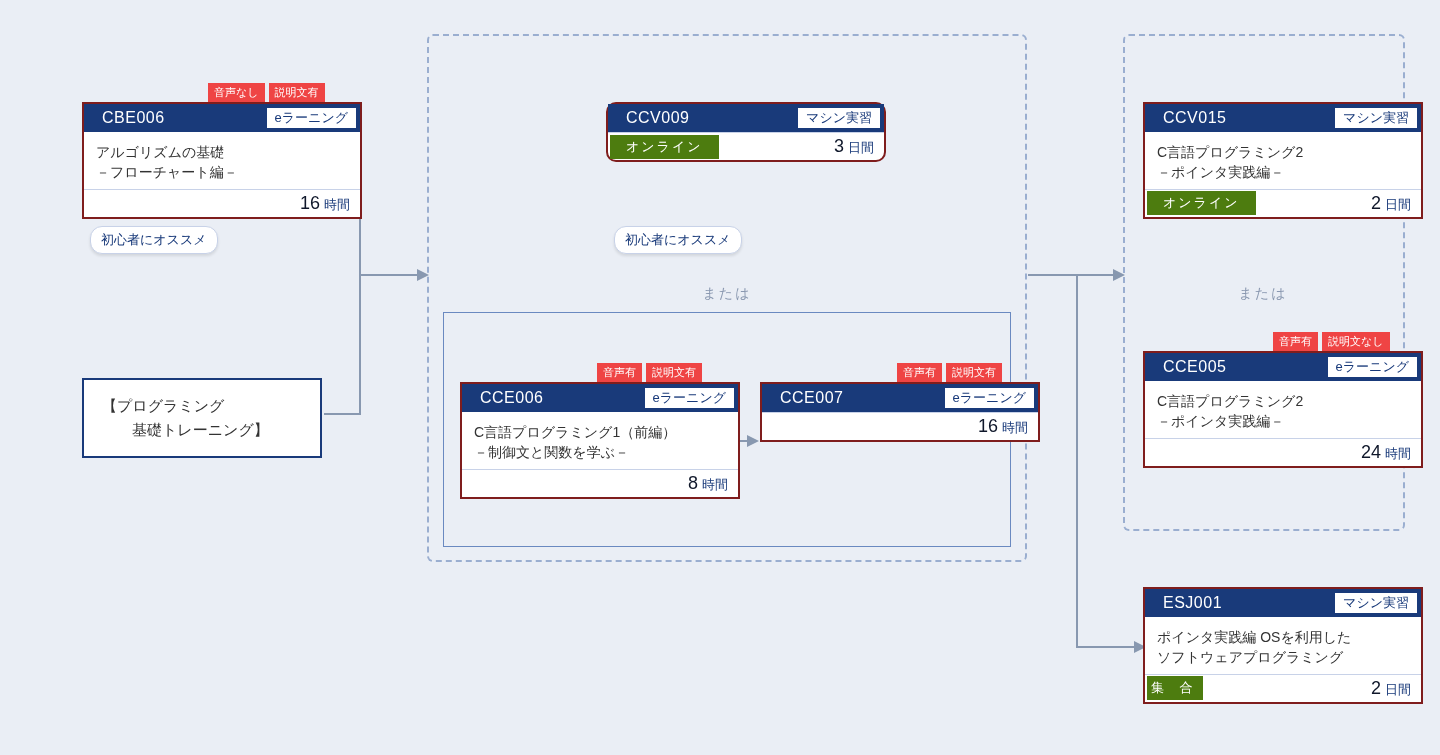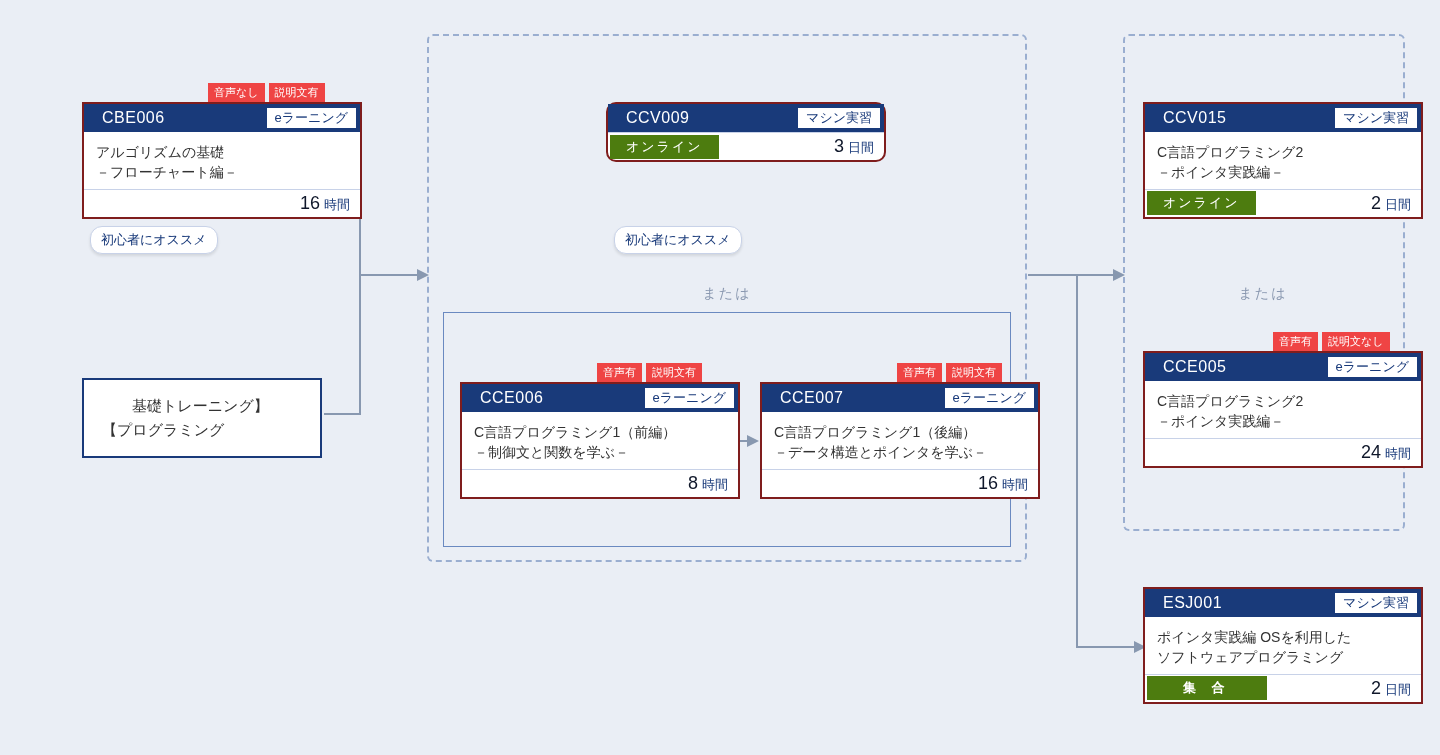--- a/index.html
+++ b/index.html
@@ -56,21 +56,21 @@
   }
   .course-footer.with-format { justify-content: space-between; }
   .course-format {
     background: #4d7c0f;
     color: #fff;
     font-size: 13px;
     padding: 3px 16px;
     margin: 2px;
     letter-spacing: 2px;
   }
-  .course-format.shu { letter-spacing: 6px; padding: 3px 36px; font-weight: bold; }
+  .course-format.shu { letter-spacing: 6px; padding: 3px 4px; }
   .course-duration {
     padding-right: 10px;
     display: flex;
     align-items: baseline;
     gap: 4px;
   }
   .course-duration .num { font-size: 18px; color: #0f172a; }
   .course-duration .unit { font-size: 13px; color: #193a7a; font-weight: 500;}
   .pre-tags {
     position: absolute;
@@ -150,22 +150,22 @@
   <polygon class="arrow" points="1113,269 1113,281 1125,275"></polygon>
 
   <path class="line" d="M 1077 275 V 647 H 1134"></path>
   <polygon class="arrow" points="1134,641 1134,653 1146,647"></polygon>
 
   <path class="line" d="M 700 441 H 747"></path>
   <polygon class="arrow" points="747,435 747,447 759,441"></polygon>
 </svg>
 
 <div class="category-box" style="left:82px; top:378px;">
+  <div>【プログラミング</div>
   <div>　　基礎トレーニング】</div>
-  <div>【プログラミング</div>
 </div>
 
 <div class="pre-tags" style="left:208px; top:83px;">
   <span class="pre-tag">音声なし</span>
   <span class="pre-tag">説明文有</span>
 </div>
 <div class="course-card" style="left:82px; top:102px;">
   <div class="course-header">
     <span class="course-code">CBE006</span>
     <span class="course-type">eラーニング</span>
@@ -221,24 +221,20 @@
 
 <div class="pre-tags" style="left:897px; top:363px;">
   <span class="pre-tag">音声有</span>
   <span class="pre-tag">説明文有</span>
 </div>
 <div class="course-card" style="left:760px; top:382px;">
   <div class="course-header">
     <span class="course-code">CCE007</span>
     <span class="course-type">eラーニング</span>
   </div>
-  <div class="course-body">
-    <div>C言語プログラミング1（後編）</div>
-    <div>－データ構造とポインタを学ぶ－</div>
-  </div>
   <div class="course-footer">
     <span class="course-duration">
       <span class="num">16</span>
       <span class="unit">時間</span>
     </span>
   </div>
 </div>
 
 <div class="course-card" style="left:1143px; top:102px;">
   <div class="course-header">

